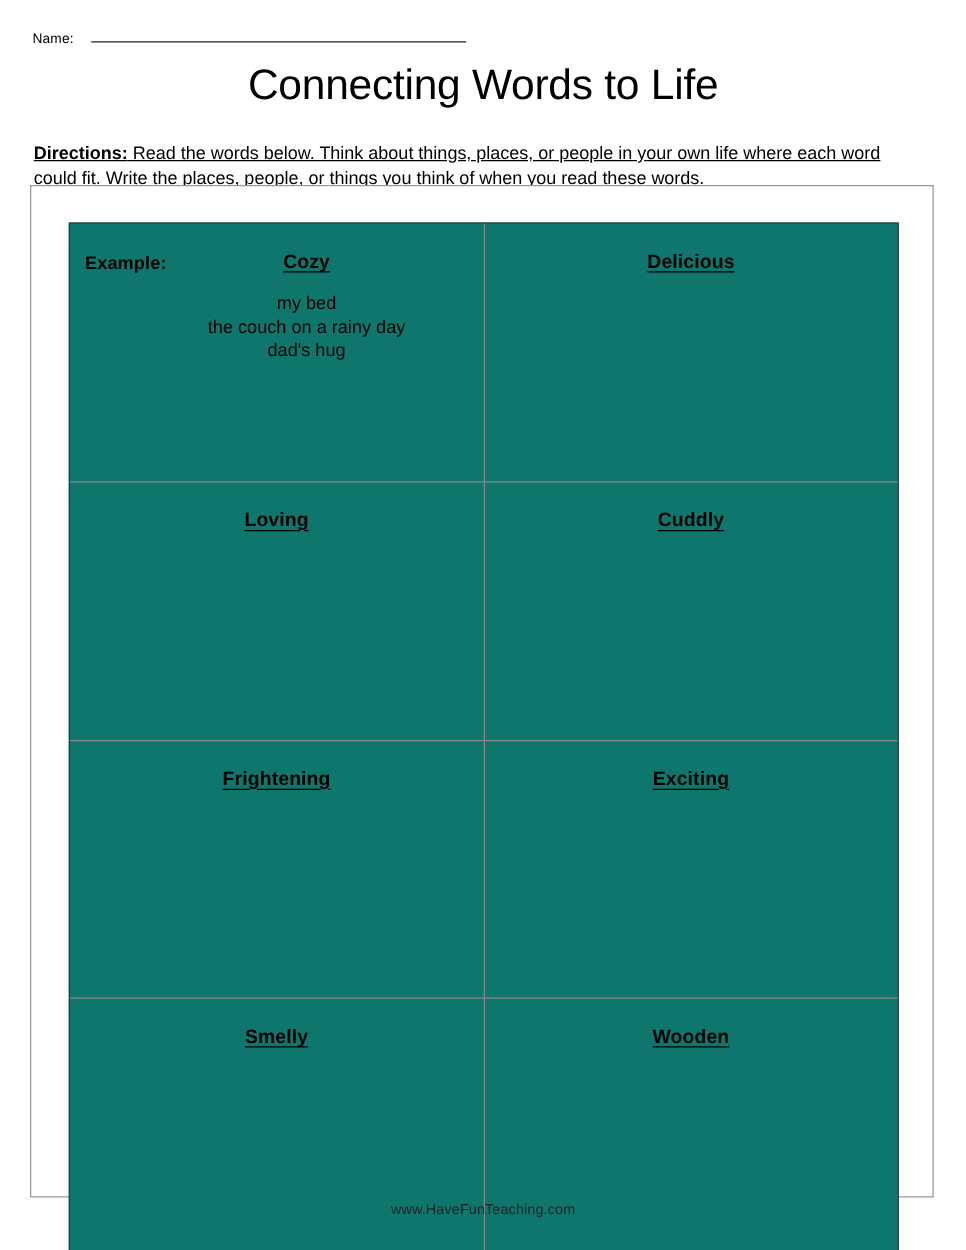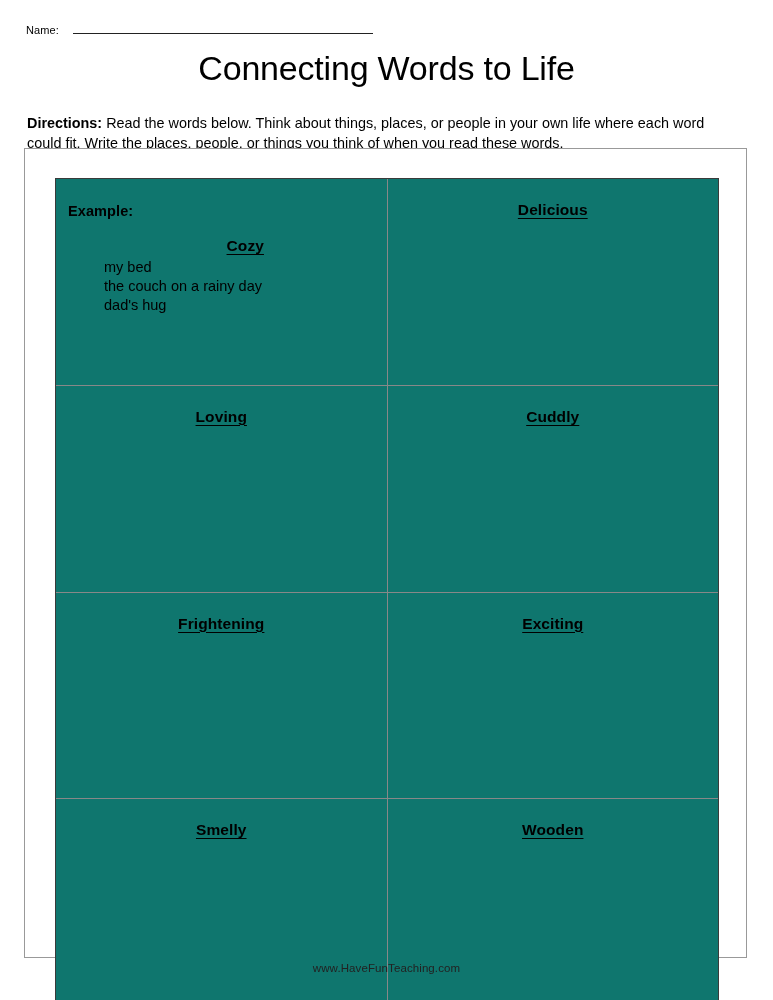--- a/index.html
+++ b/index.html
@@ -52,20 +52,21 @@
 
   
   .directions {
     position: absolute;
     left: 27px;
     top: 113px;
     width: 708px;
     font-size: 14.4px;
     line-height: 1.42;
     text-align: left;
+    text-decoration: underline;
   }
   .directions .dir-label {
     font-weight: bold;
   }
 
   
   .outer-frame {
     position: absolute;
     left: 24px;
     top: 148px;
@@ -116,34 +117,34 @@
     text-align: center;
     font-size: 15.5px;
     font-weight: 600;
     text-decoration: underline;
     text-underline-offset: 3px;
     text-decoration-thickness: 1.4px;
     letter-spacing: 0.1px;
   }
   .cell-word.shifted {
     padding-left: 48px;
-    margin-top: 36px;
   }
 
   .example-label {
     position: absolute;
     left: 12px;
     top: 24px;
     font-size: 14.5px;
     font-weight: bold;
     letter-spacing: 0.1px;
   }
   .example-lines {
-    margin-top: 3px;
+    margin-top: 15px;
     padding-left: 48px;
+    text-align: center;
   }
   .example-lines .ex-line {
     display: block;
     font-size: 14.5px;
     line-height: 1.32;
     font-weight: 400;
   }
 
   
   .footer {

